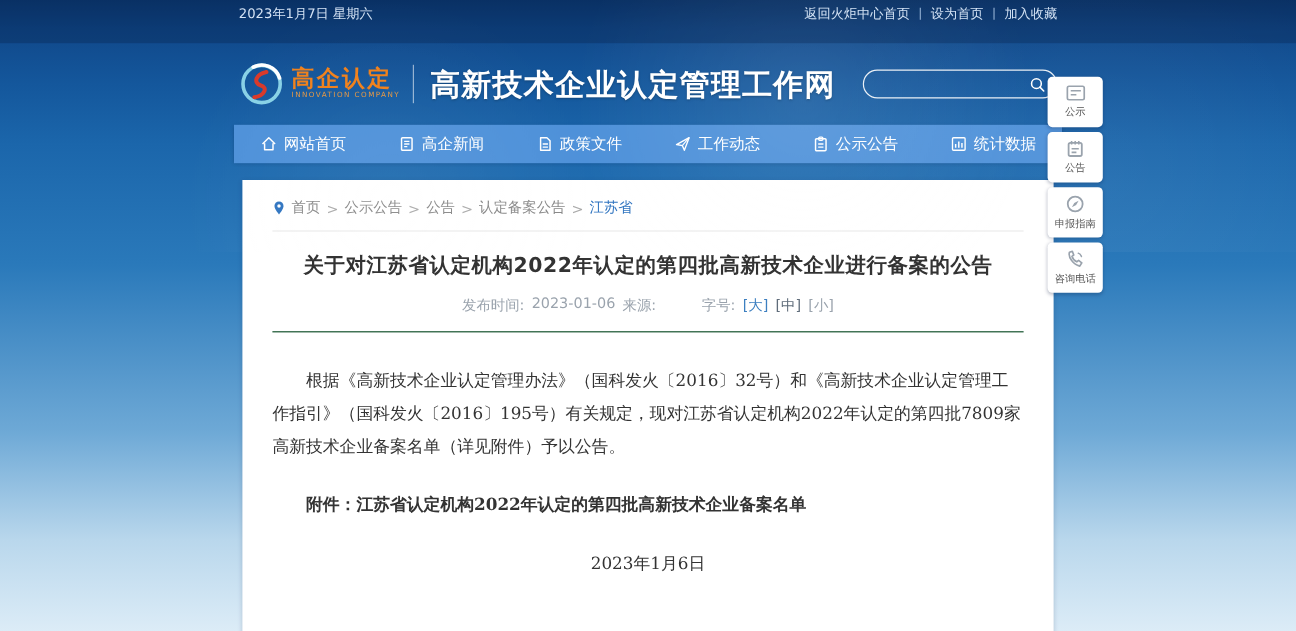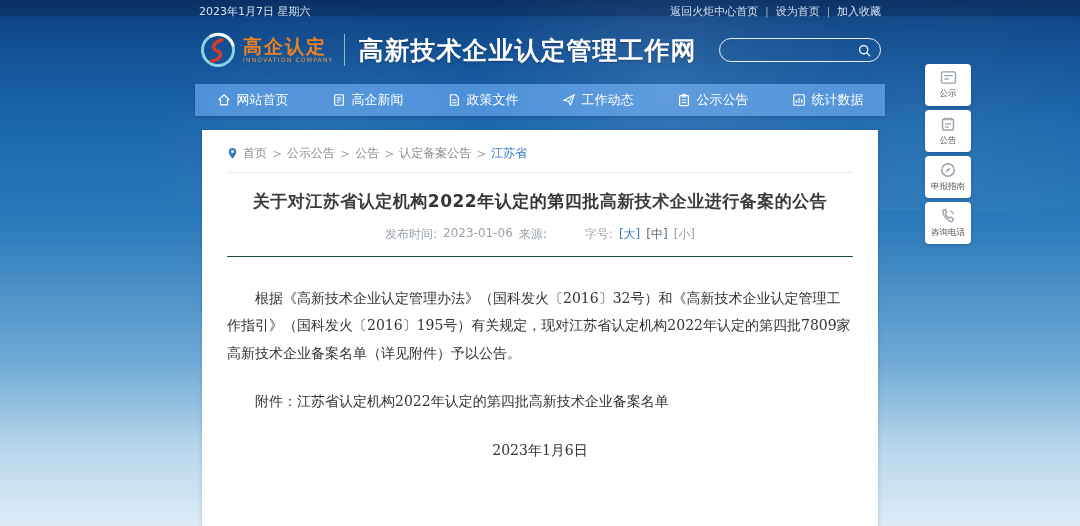--- a/index.html
+++ b/index.html
@@ -13,21 +13,21 @@
   }
   body::before{ 
     content:""; position:absolute; inset:0 0 60% 0; pointer-events:none;
     background:
       radial-gradient(circle at 62% 40%, rgba(255,255,255,.10), transparent 28%),
       radial-gradient(circle at 30% 80%, rgba(255,255,255,.06), transparent 22%),
       radial-gradient(circle at 85% 70%, rgba(255,255,255,.05), transparent 25%);
   }
 
   
-  .topbar { height:16px; background: rgba(4,26,60,.28); position:relative; }
+  .topbar { height:36px; background: rgba(4,26,60,.28); position:relative; }
   .topbar-inner { width:682px; margin:0 auto; height:22px; display:flex;
     justify-content:space-between; align-items:center; font-size:11px; color:#d4e3f5; }
   .toplinks { display:flex; align-items:center; gap:7px; }
   .toplinks a { color:#d4e3f5; text-decoration:none; cursor:pointer; }
   .topsep { color:#9db9da; font-size:10px; }
 
   
   .header-inner { width:682px; margin:0 auto; height:68px; display:flex; align-items:center; color:#fff; position:relative; }
   .logo-wrap { display:flex; align-items:center; }
   .logo-text { margin-left:6px; }
@@ -61,25 +61,25 @@
   .art-title { font-size:17px; color:#333; font-weight:bold; letter-spacing:.5px; }
   .meta { margin-top:13px; font-size:12px; color:#9aa3ad; display:flex; justify-content:center; gap:6px; }
   .meta .gap { width:26px; }
   .fs-large { color:#3c7fc0; cursor:pointer; }
   .fs-mid   { color:#5f6c7a; cursor:pointer; }
   .fs-small { color:#9aa3ad; cursor:pointer; }
 
   .article { font-family:"DejaVu Serif","Liberation Serif",serif; font-size:14px; color:#333;
     line-height:1.95; padding-top:15px; }
   .indent { text-indent:2em;margin-top:13px; }
-  .attach-line { margin-top:1.5em; }
+  .attach-line { margin-top:1.5em;font-weight:bold; }
   .sig { text-align:center; margin-top:1.5em; line-height:2.0; }
 
   
-  .side { position:absolute; left:925px; top:64px; width:46px; display:flex; flex-direction:column; gap:4px; }
+  .side { position:absolute; left:873px; top:64px; width:46px; display:flex; flex-direction:column; gap:4px; }
   .side-card { background:#fff; border-radius:4px; height:42px; display:flex; flex-direction:column;
     align-items:center; justify-content:center; gap:2px; box-shadow:0 1px 3px rgba(0,20,60,.25); cursor:pointer; }
   .side-card .lbl { font-size:9px; color:#555; white-space:nowrap; transform:scale(.95); }
 </style>
 </head>
 <body>
 
 <div class="topbar">
   <div class="topbar-inner">
     <span>2023年1月7日 星期六</span>

